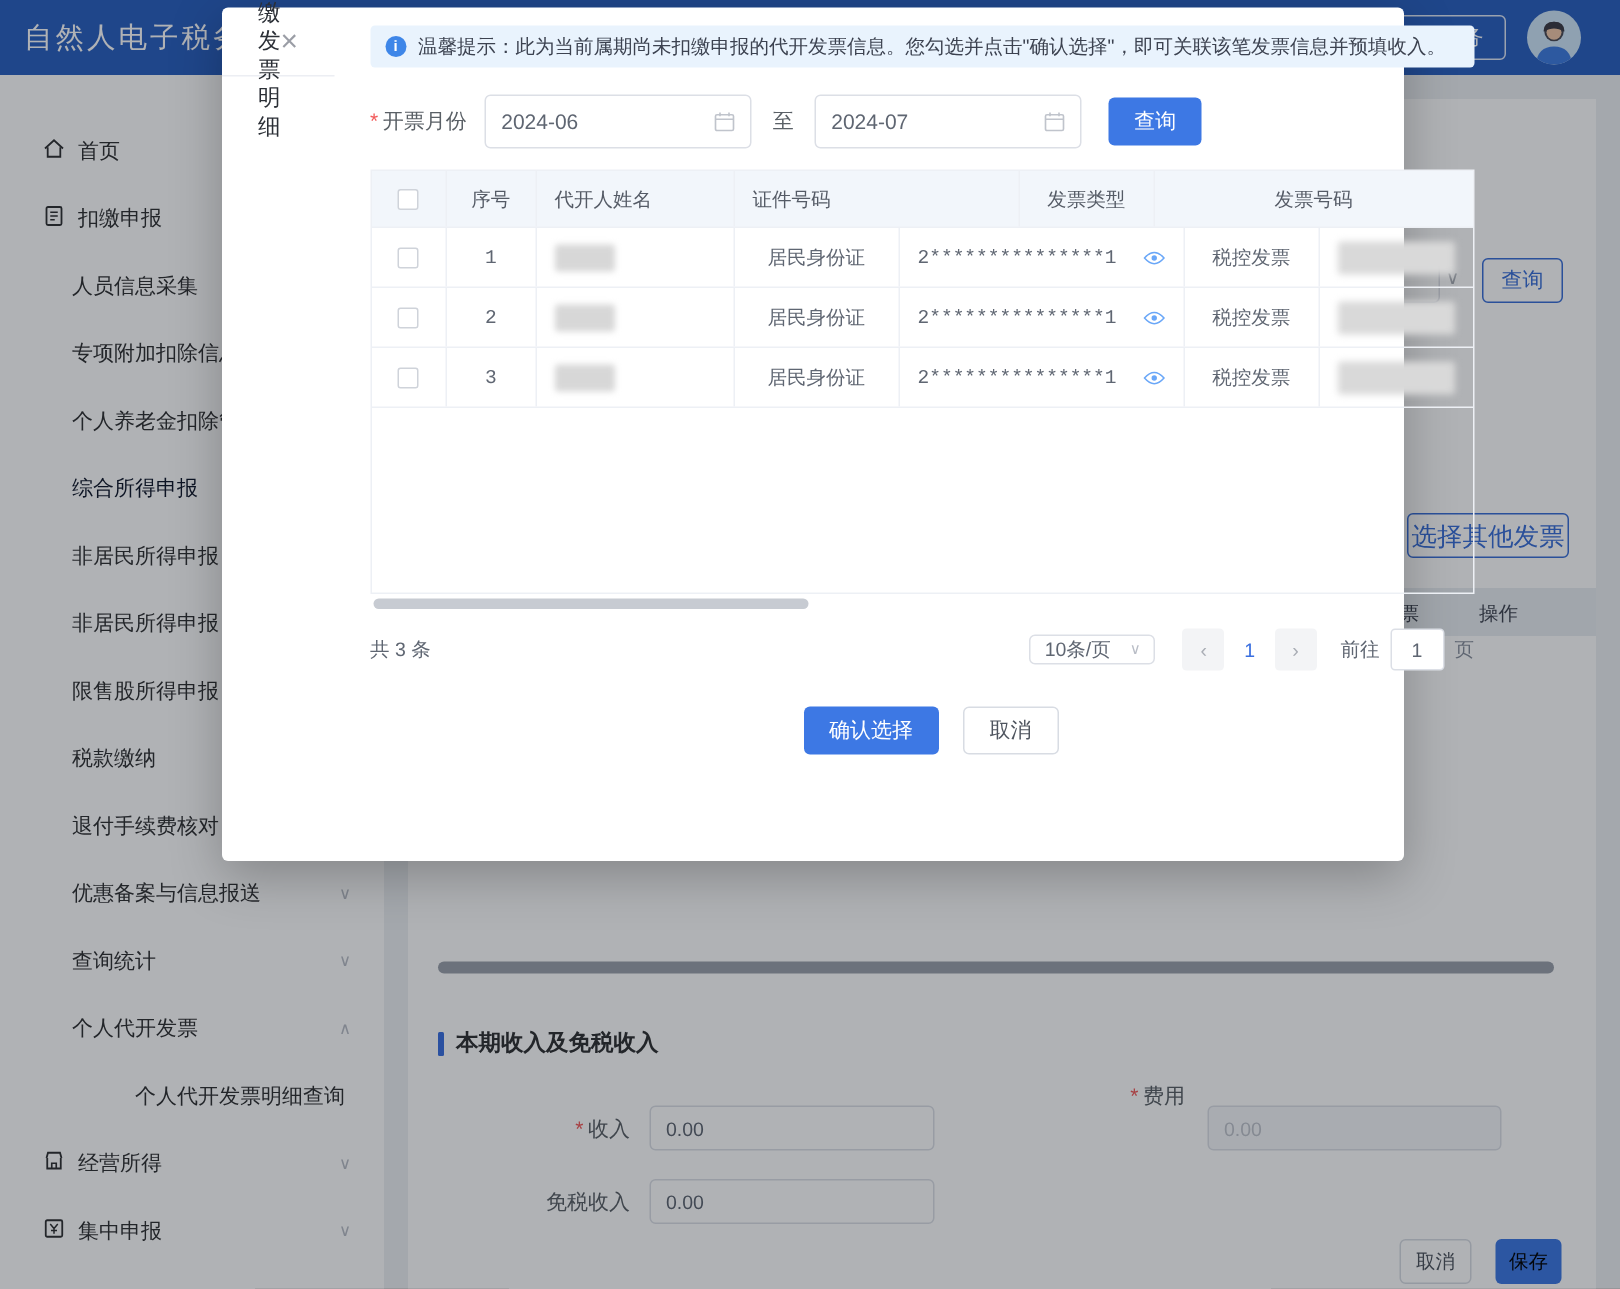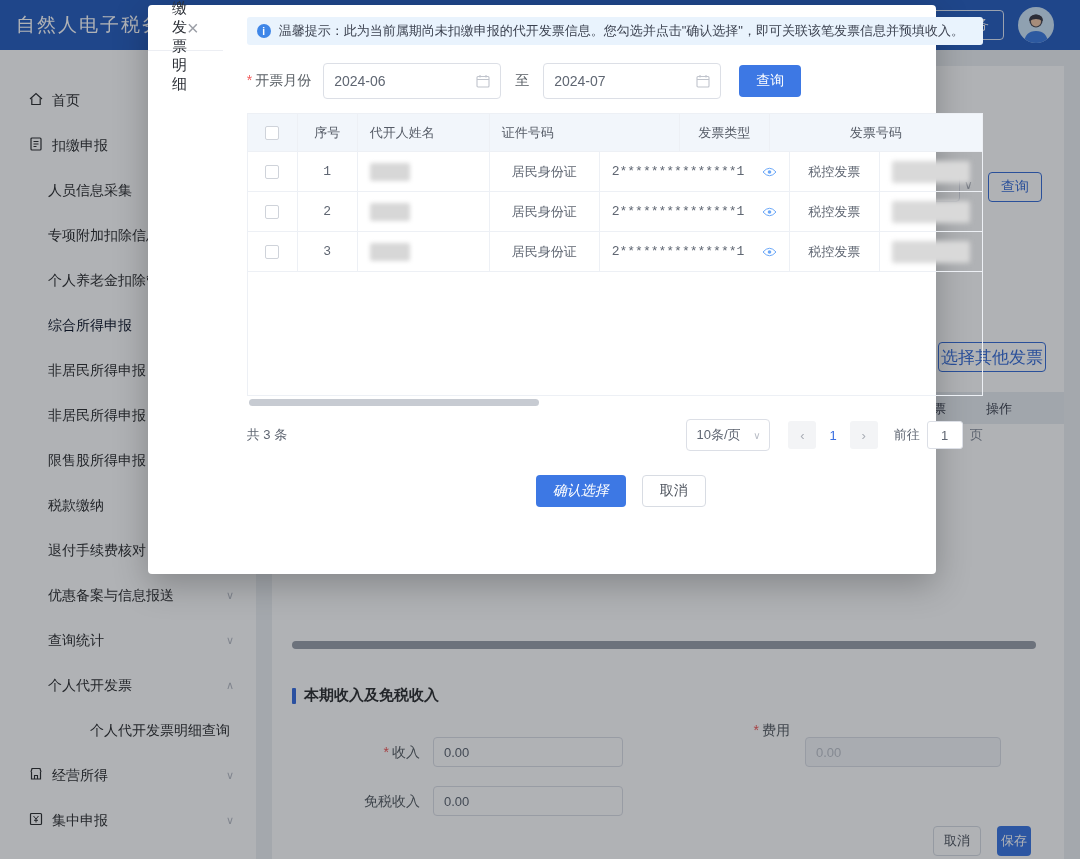--- a/index.html
+++ b/index.html
@@ -32,21 +32,21 @@
   .bg-strip { position:absolute; left:368px; top:326px; width:424px; height:32px; background:#e9edf2; }
   .bg-strip span { position:absolute; top:8px; font-size:13px; color:#3f4450; }
   .bg-hscroll { position:absolute; left:20px; top:575px; width:744px; height:8px; background:#9ba1ab; border-radius:4px; }
   .sec-title { position:absolute; left:20px; top:620px; display:flex; align-items:center; gap:8px; font-size:15px; font-weight:bold; color:#303133; }
   .sec-bar { width:4px; height:16px; background:#3a6fe0; border-radius:1px; }
   .f-label { position:absolute; width:120px; text-align:right; font-size:14px; color:#5a6066; }
   .f-input { position:absolute; height:30px; border:1px solid #dcdfe6; border-radius:4px; background:#fff; font-size:13px; color:#5f6672; padding:0 10px; font-family:"Liberation Sans", sans-serif; }
   .f-input.disabled { background:#f5f7fa; color:#c0c4cc; }
   .req { color:#f25a5a; margin-right:3px; }
   .bg-cancel { position:absolute; left:661px; top:760px; width:48px; height:30px; background:#fff; border:1px solid #d8dce3; color:#4e545e; border-radius:4px; font-size:13px; display:flex; align-items:center; justify-content:center; }
-  .bg-save { position:absolute; left:725px; top:760px; width:34px; height:30px; background:#3d78e4; color:#ffffff; border:none; border-radius:4px; font-size:13px; display:flex; align-items:center; justify-content:center; }
+  .bg-save { position:absolute; left:725px; top:760px; width:44px; height:30px; background:#3d78e4; color:#000000; border:none; border-radius:4px; font-size:13px; display:flex; align-items:center; justify-content:center; }
 
   
   .overlay { position:absolute; inset:0; background:rgba(10,15,25,.32); z-index:5; }
 
   
   .modal { position:absolute; left:148px; top:5px; width:788px; height:569px; background:#fff; border-radius:4px; box-shadow:0 10px 34px rgba(0,0,0,.25); z-index:10; display:flex; flex-direction:row; }
   .m-head { height:46px; flex:0 0 46px; display:flex; align-items:center; padding:0 24px; border-bottom:1px solid #eceef3; }
   .m-title { font-size:15px; color:#2b2f36; }
   .m-close { margin-left:auto; color:#9b9ea6; font-size:20px; line-height:1; cursor:pointer; }
   .m-body { padding:0 24px; flex:1; display:flex; flex-direction:column; }
@@ -74,21 +74,21 @@
   .head .c2, .head .c4 { justify-content:flex-start; }
   .t-filler { flex:1; }
   .cbox { width:14px; height:14px; border:1px solid #cfd3da; border-radius:2px; background:#fff; }
   .blur-name { width:40px; height:18px; background:#d7d7d7; filter:blur(2px); border-radius:2px; }
   .blur-inv { width:78px; height:22px; background:#d9d9d9; filter:blur(2.5px); border-radius:2px; }
   .hscroll { margin-top:3px; height:8px; position:relative; }
   .hthumb { position:absolute; left:2px; top:0; width:290px; height:7px; background:#c7cbd2; border-radius:4px; }
 
   .t-footer { margin-top:12px; display:flex; align-items:center; font-size:13px; color:#5f6672; }
   .pager { margin-left:auto; display:flex; align-items:center; }
-  .pg-select { width:84px; height:32px; border:1px solid #dcdfe6; border-radius:4px; display:flex; align-items:center; justify-content:space-between; padding:0 9px; color:#5f6672; }
+  .pg-select { width:84px; height:20px; border:1px solid #dcdfe6; border-radius:4px; display:flex; align-items:center; justify-content:space-between; padding:0 9px; color:#5f6672; }
   .pg-select .chev-s { color:#b9bdc6; font-size:10px; }
   .pg-btn { width:28px; height:28px; background:#f3f4f6; border-radius:3px; display:flex; align-items:center; justify-content:center; color:#a9adb5; font-size:13px; }
   .pg-prev { margin-left:18px; }
   .pg-cur { color:#3a6fe0; margin:0 13px; }
   .pg-goto { margin-left:16px; }
   .goto-input { width:36px; height:28px; border:1px solid #dcdfe6; border-radius:3px; text-align:center; margin:0 7px; font-size:13px; color:#5f6672; font-family:"Liberation Sans", sans-serif; }
   .m-actions { display:flex; justify-content:center; gap:16px; margin-top:24px; }
   .btn-plain { background:#fff; border:1px solid #d8dce3; color:#4e545e; border-radius:4px; height:32px; padding:0 17px; font-size:14px; cursor:pointer; }
 
   .cal-icon svg, .eye-icon svg { display:block; }
@@ -352,19 +352,19 @@
           <div class="pg-btn pg-prev">‹</div>
           <span class="pg-cur">1</span>
           <div class="pg-btn">›</div>
           <span class="pg-goto">前往</span>
           <input class="goto-input" readonly="" value="1" style="">
           <span>页</span>
         </div>
       </div>
 
       <div class="m-actions">
-        <button class="btn-primary" style="margin-left:12px;font-style:italic;">确认选择</button>
+        <button class="btn-primary" style="margin-left:12px;">确认选择</button>
         <button class="btn-plain">取消</button>
       </div>
     </div>
   </div>
 
 </div>
 
 </body></html>

